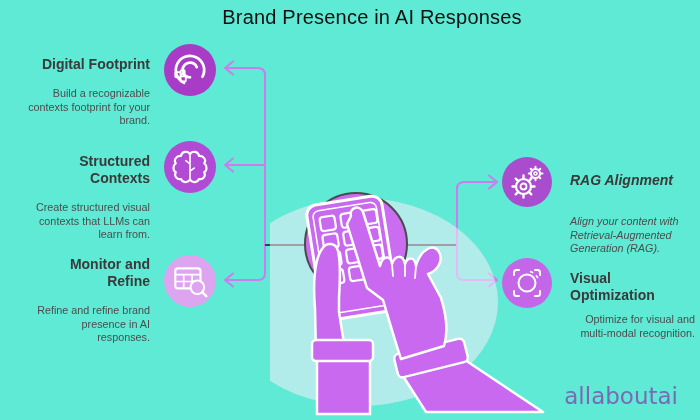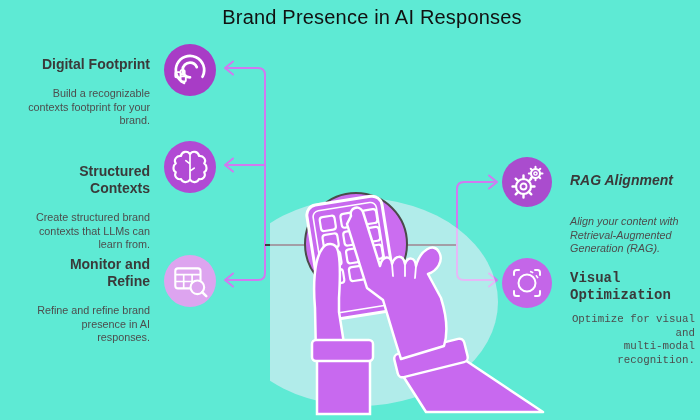--- a/index.html
+++ b/index.html
@@ -135,42 +135,43 @@
       </g>
     </svg>
   </div>
 
   <div class="tblock alignR" style="top:56px;">
     <div class="h">Digital Footprint</div>
     <div class="d">Build a recognizable
 contexts footprint for your
 brand.</div>
   </div>
-  <div class="tblock alignR" style="top:163px;">
+  <div class="tblock alignR" style="top:153px;">
     <div class="h">Structured
 Contexts</div>
-    <div class="d">Create structured brand
+    <div class="d">Create structured visual
 contexts that LLMs can
 learn from.</div>
   </div>
   <div class="tblock alignR" style="top:256px;padding-left:23px;">
     <div class="h">Monitor and
 Refine</div>
     <div class="d">Refine and refine brand
 presence in AI
 responses.</div>
   </div>
 
   <div class="tblock alignL" style="top:172px;font-style:italic;">
     <div class="h">RAG Alignment</div>
     <div class="d" style="margin-top:26px;">Align your content with
 Retrieval-Augmented
 Generation (RAG).</div>
   </div>
-  <div class="tblock alignL" style="top:270px;font-family:Liberation Mono, monospace;">
+  <div class="tblock alignL" style="top:270px;">
     <div class="h">Visual
 Optimization</div>
     <div class="d" style="margin-top:9px;text-align:right;">Optimize for visual and
 multi-modal recognition.</div>
   </div>
 
+  <div class="logo">allaboutai</div>
 
 </div>
 
 </body></html>

